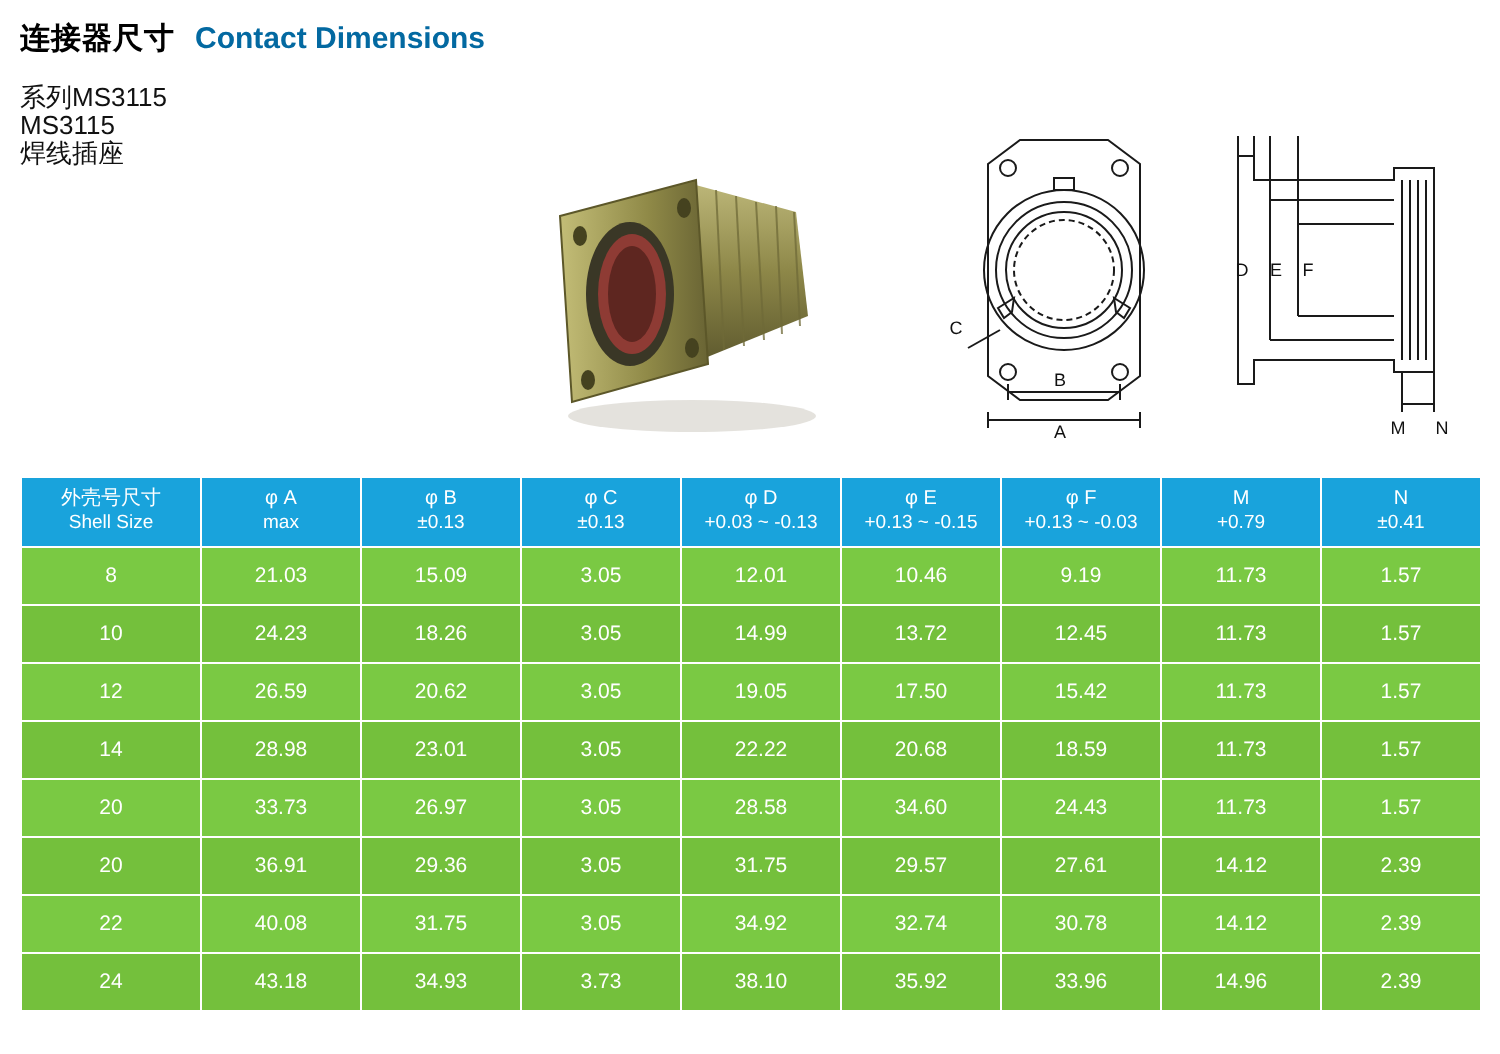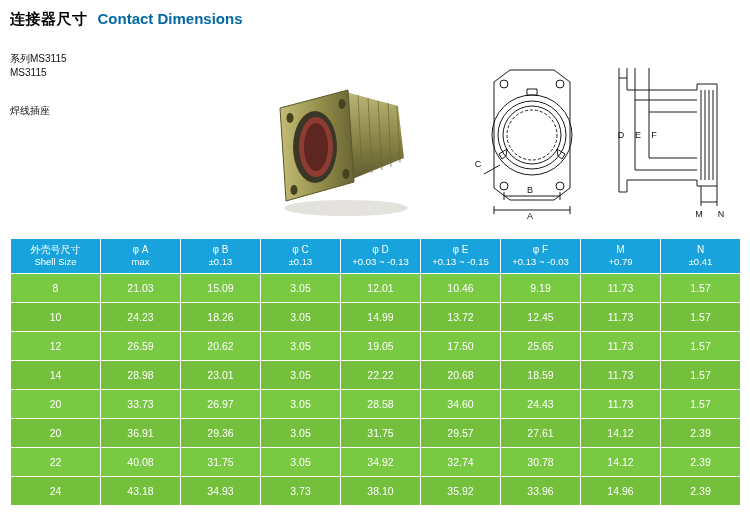--- a/index.html
+++ b/index.html
@@ -37,27 +37,27 @@
   }
   .title-en {
     font-size: 15px;
     font-weight: bold;
     color: #0369a1;
   }
   
   .meta {
     position: absolute;
     left: 10px;
-    top: 52px;
-    font-size: 10px;
+    top: 42px;
+    font-size: 13px;
     line-height: 14px;
     color: #111;
   }
   .meta .row2 {
-    margin-top: 24px;
+    margin-top: 0;
   }
   
   .photo {
     position: absolute;
     left: 258px;
     top: 62px;
     width: 175px;
     height: 160px;
   }
   
@@ -327,21 +327,21 @@
             <td>11.73</td>
             <td>1.57</td>
           </tr>
           <tr>
             <td>12</td>
             <td>26.59</td>
             <td>20.62</td>
             <td>3.05</td>
             <td>19.05</td>
             <td>17.50</td>
-            <td>25.65</td>
+            <td>15.42</td>
             <td>11.73</td>
             <td>1.57</td>
           </tr>
           <tr>
             <td>14</td>
             <td>28.98</td>
             <td>23.01</td>
             <td>3.05</td>
             <td>22.22</td>
             <td>20.68</td>

